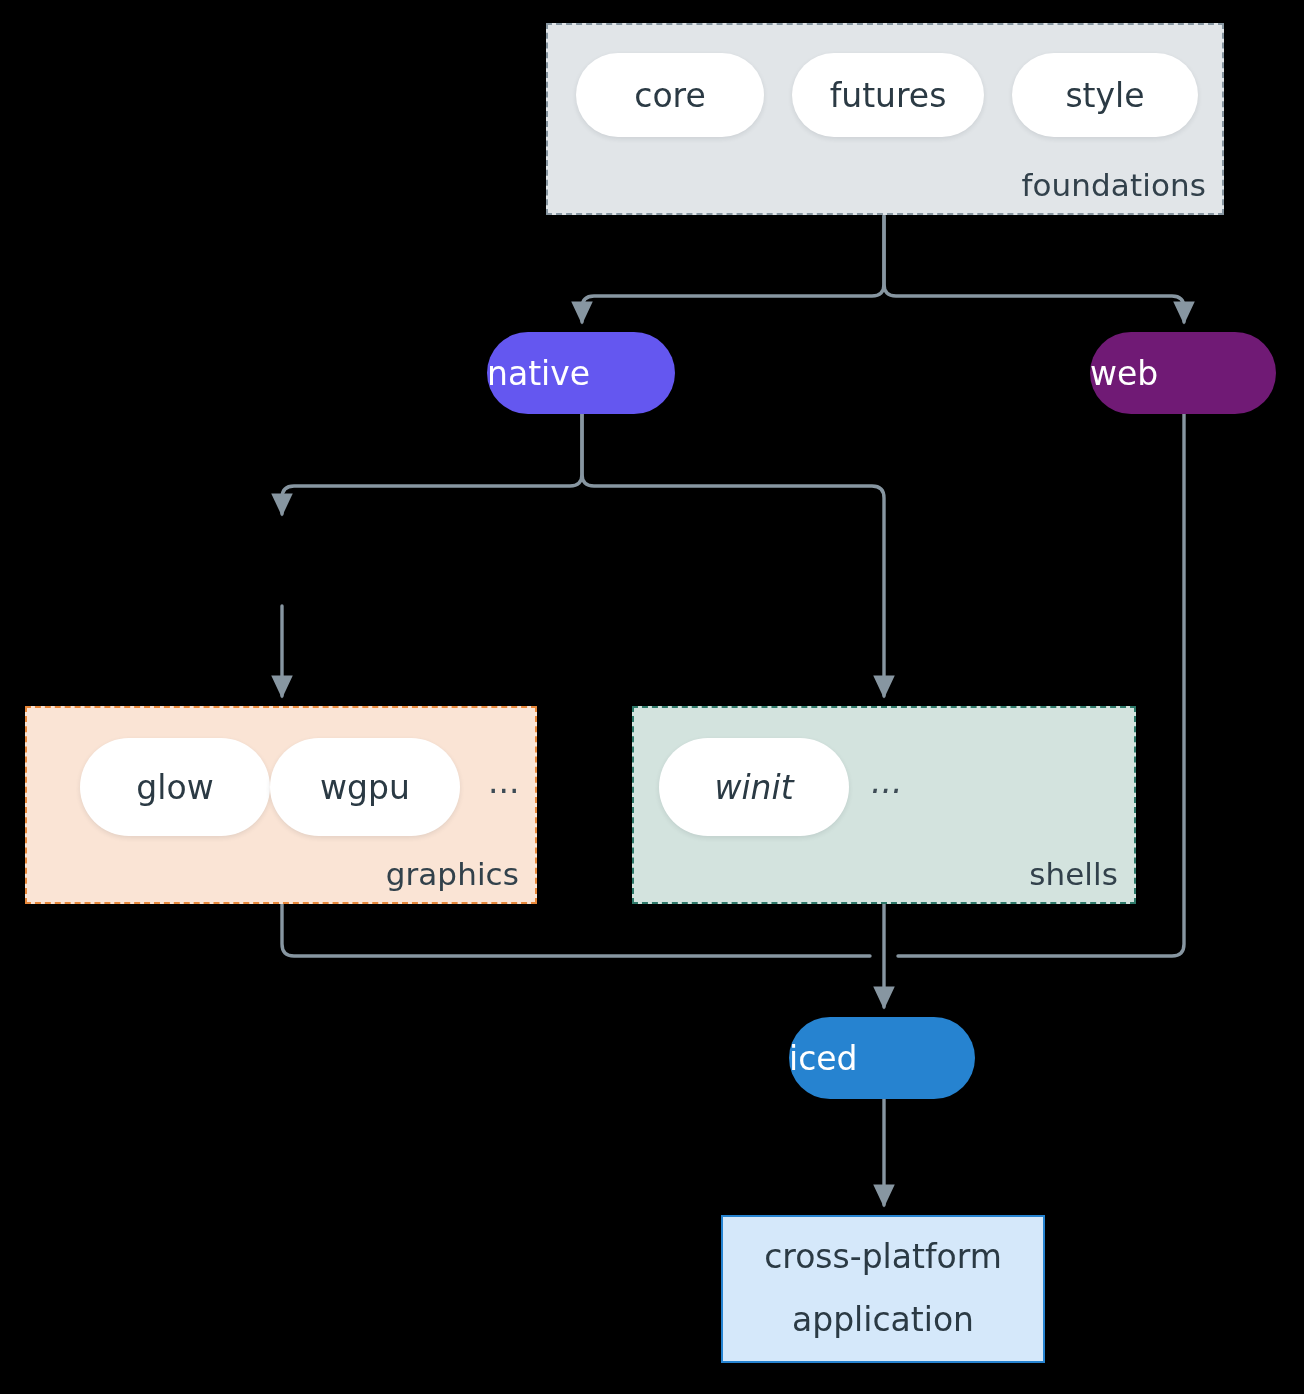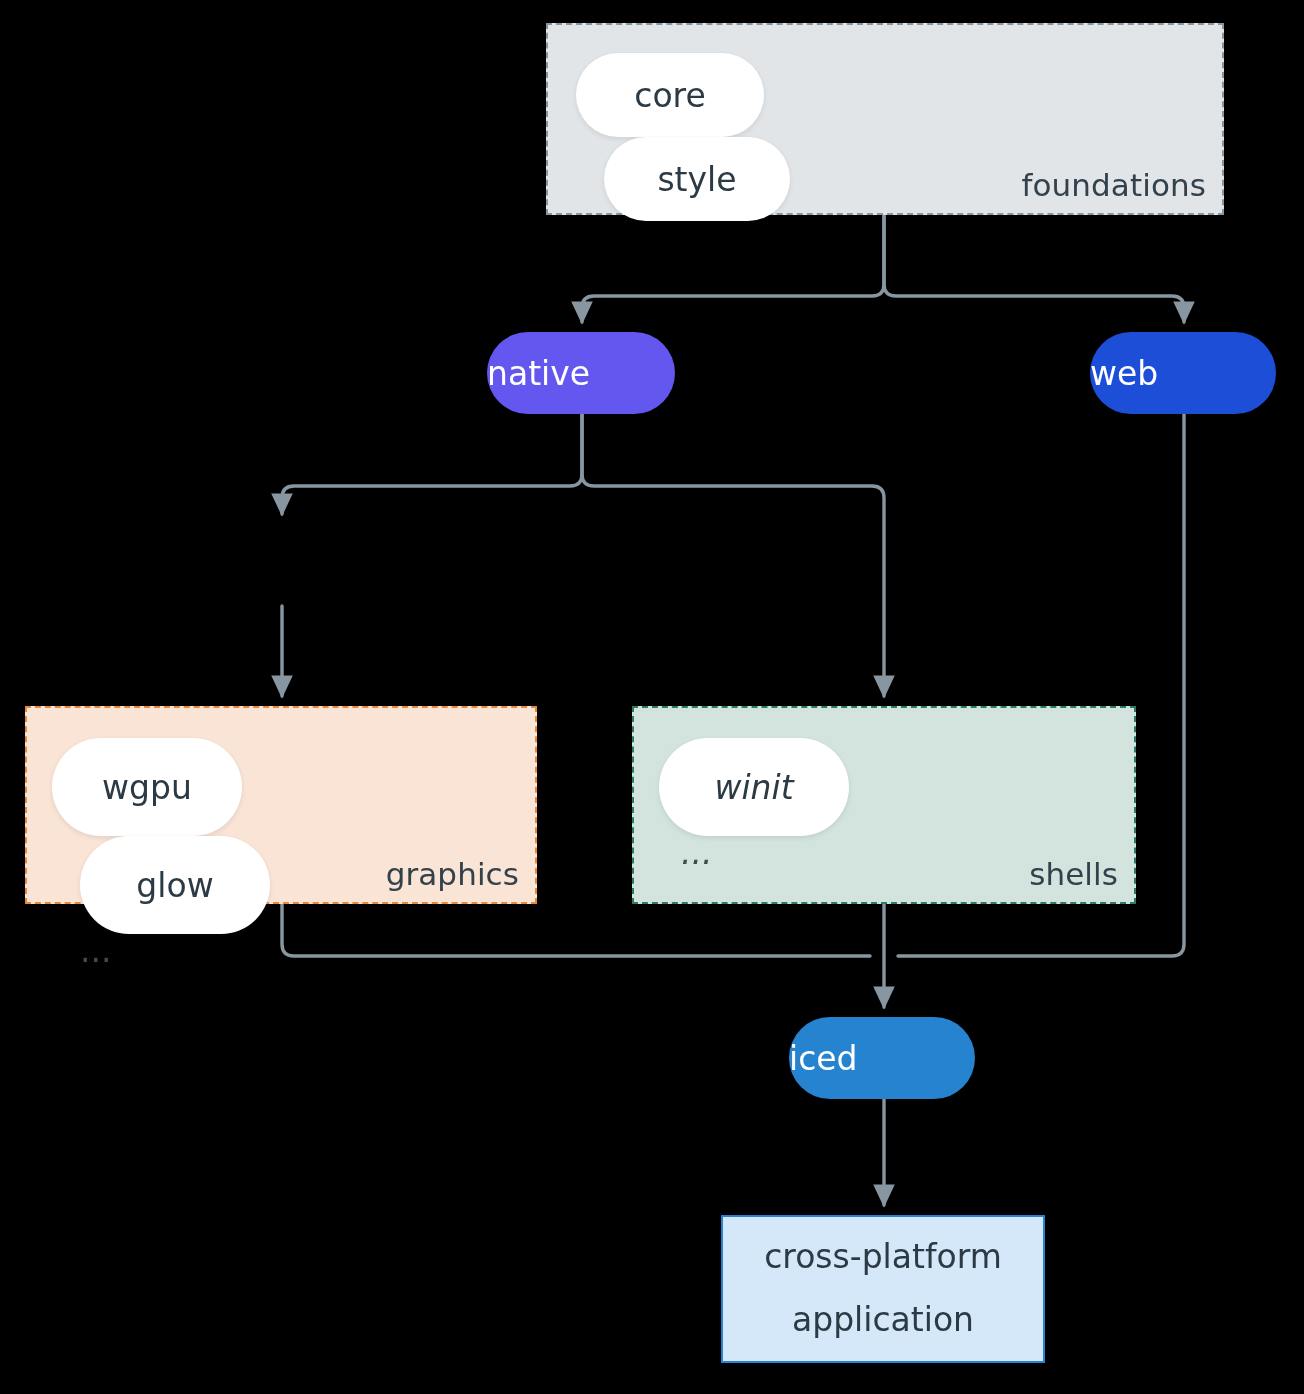--- a/index.html
+++ b/index.html
@@ -32,22 +32,21 @@
     right: 16px;
     bottom: 10px;
     font-size: 31px;
     color: #32414b;
     letter-spacing: 0.1px;
     white-space: nowrap;
   }
   .pill-row {
     position: absolute;
     display: flex;
-    align-items: flex-start;
-    flex-direction: column;
+    align-items: center;
   }
   
   .pill-white {
     background: #ffffff;
     border-radius: 999px;
     display: flex;
     align-items: center;
     justify-content: center;
     color: #2b3a44;
     font-size: 33px;
@@ -116,55 +115,58 @@
 
       <path d="M 884 1099 L 884 1205" marker-end="url(#arrowhead)"></path>
     </g>
   </svg>
 
   <div class="group-box" style="left:546px; top:23px; width:678px; height:192px; background:#e1e5e8; border:2px dashed #8796a1;">
     <div class="pill-row" style="left:28px; top:28px;">
       <div class="pill-white" style="width:188px; height:84px;">
         <span>core</span>
       </div>
+      <div class="pill-white" style="width:192px; height:84px; margin-left:28px;">
+        <span>futures</span>
+      </div>
       <div class="pill-white" style="width:186px; height:84px; margin-left:28px;">
         <span>style</span>
       </div>
     </div>
     <div class="group-label">foundations</div>
   </div>
 
   <div class="group-box" style="left:25px; top:706px; width:512px; height:198px; background:#fae4d5; border:2px dashed #e8883a;">
     <div class="pill-row" style="left:25px; top:30px;">
+      <div class="pill-white" style="width:190px; height:98px; margin-left:28px;">
+        <span>glow</span>
+      </div>
       <div class="pill-white" style="width:190px; height:98px;">
         <span>wgpu</span>
-      </div>
-      <div class="pill-white" style="width:190px; height:98px; margin-left:28px;">
-        <span>glow</span>
       </div>
       <div class="ellipsis" style="margin-left:28px;">...</div>
     </div>
     <div class="group-label">graphics</div>
   </div>
 
   <div class="group-box" style="left:632px; top:706px; width:504px; height:198px; background:#d3e3de; border:2px dashed #2e7a6a;">
     <div class="pill-row" style="left:25px; top:30px;font-style:italic;">
       <div class="pill-white" style="width:190px; height:98px;">
         <span>winit</span>
       </div>
       <div class="ellipsis" style="margin-left:22px;">...</div>
     </div>
     <div class="group-label">shells</div>
   </div>
 
   <div class="node" style="left:487px; top:332px; width:188px; height:82px; background:#6457f0;">
     <span>native</span>
   </div>
 
-  <div class="node" style="left:1090px; top:332px; width:186px; height:82px; background:#1d4ed8;">
+  <div class="node" style="left:1090px; top:332px; width:186px; height:82px; background:#701a75;">
     <span>web</span>
   </div>
 
 
   <div class="node" style="left:789px; top:1017px; width:186px; height:82px; background:#2683d0;">
     <span>iced</span>
   </div>
 
   <div class="rect-node" style="left:721px; top:1215px; width:324px; height:148px; background:#d5e8fa; border:2px solid #2683d0;gap:16px;">
     <span>cross-platform</span>

